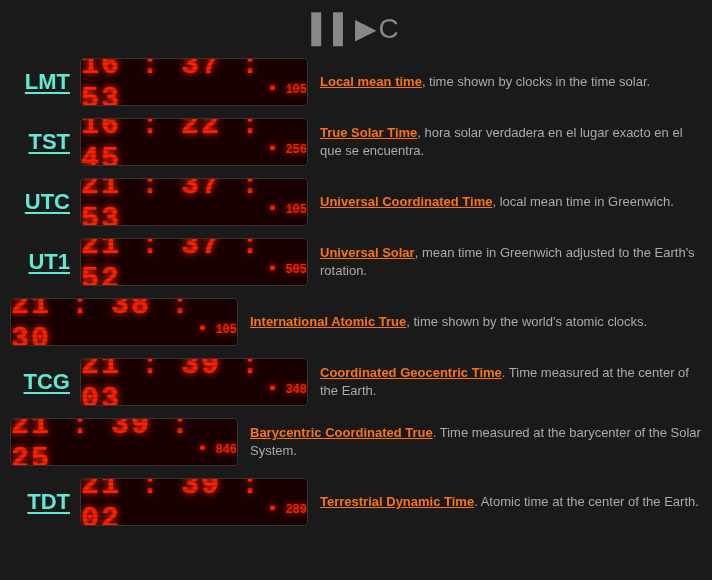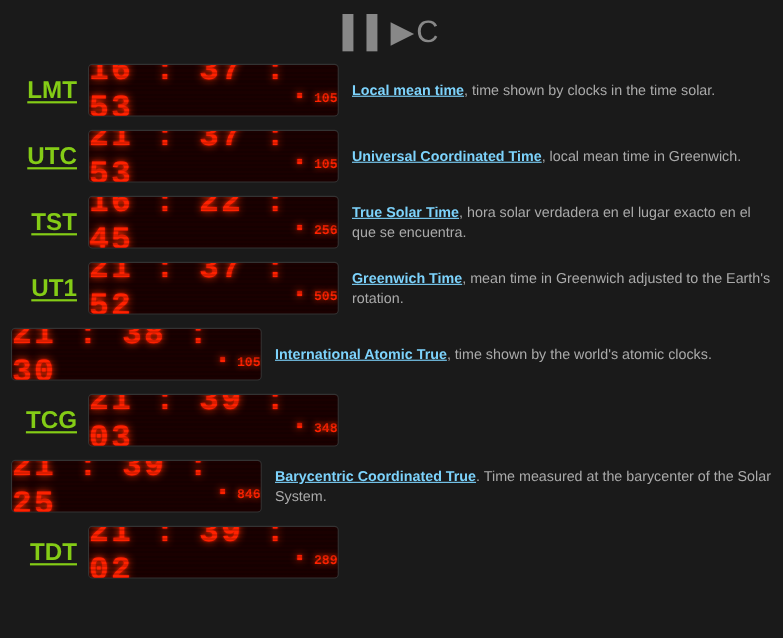--- a/index.html
+++ b/index.html
@@ -34,21 +34,21 @@
       align-items: center;
       margin-bottom: 6px;
       min-height: 54px;
     }
 
     .abbrev {
       width: 70px;
       text-align: right;
       font-size: 22px;
       font-weight: bold;
-      color: #84cc16;
+      color: #5eead4;
       padding-right: 10px;
       text-decoration: underline;
       text-underline-offset: 3px;
       flex-shrink: 0;
     }
 
     .clock-display {
       background: #1a0000;
       border: 1px solid #333;
       border-radius: 4px;
@@ -97,21 +97,21 @@
 
     .description {
       margin-left: 12px;
       font-size: 13px;
       color: #aaa;
       line-height: 1.4;
       flex: 1;
     }
 
     .description a, .desc-link {
-      color: #7dd3fc;
+      color: #f97316;
       font-weight: bold;
       text-decoration: underline;
     }
   </style>
 </head>
 <body>
 
 <div class="header">
   <div class="logo-icon">▌▌▶C</div>
 </div>
@@ -120,71 +120,73 @@
 <div class="time-row">
       <div class="abbrev">LMT</div>
       <div class="clock-display">
         <span class="clock-main">16 : 37 : 53</span>
         <span class="clock-main">.</span>
         <span class="clock-sub">105</span>
       </div>
       <div class="description"><span class="desc-link">Local mean time</span><span>, time shown by clocks in the time solar.</span></div>
     </div>
     <div class="time-row">
+      <div class="abbrev">TST</div>
+      <div class="clock-display">
+        <span class="clock-main">16 : 22 : 45</span>
+        <span class="clock-main">.</span>
+        <span class="clock-sub">256</span>
+      </div>
+      <div class="description"><span class="desc-link">True Solar Time</span><span>, hora solar verdadera en el lugar exacto en el que se encuentra.</span></div>
+    </div>
+    <div class="time-row">
       <div class="abbrev">UTC</div>
       <div class="clock-display">
         <span class="clock-main">21 : 37 : 53</span>
         <span class="clock-main">.</span>
         <span class="clock-sub">105</span>
       </div>
       <div class="description"><span class="desc-link">Universal Coordinated Time</span><span>, local mean time in Greenwich.</span></div>
     </div>
     <div class="time-row">
-      <div class="abbrev">TST</div>
-      <div class="clock-display">
-        <span class="clock-main">16 : 22 : 45</span>
-        <span class="clock-main">.</span>
-        <span class="clock-sub">256</span>
-      </div>
-      <div class="description"><span class="desc-link">True Solar Time</span><span>, hora solar verdadera en el lugar exacto en el que se encuentra.</span></div>
-    </div>
-    <div class="time-row">
       <div class="abbrev">UT1</div>
       <div class="clock-display">
         <span class="clock-main">21 : 37 : 52</span>
         <span class="clock-main">.</span>
         <span class="clock-sub">505</span>
       </div>
-      <div class="description"><span class="desc-link">Greenwich Time</span><span>, mean time in Greenwich adjusted to the Earth's rotation.</span></div>
+      <div class="description"><span class="desc-link">Universal Solar</span><span>, mean time in Greenwich adjusted to the Earth's rotation.</span></div>
     </div>
     <div class="time-row">
       <div class="clock-display">
         <span class="clock-main">21 : 38 : 30</span>
         <span class="clock-main">.</span>
         <span class="clock-sub">105</span>
       </div>
       <div class="description"><span class="desc-link">International Atomic True</span><span>, time shown by the world's atomic clocks.</span></div>
     </div>
     <div class="time-row">
       <div class="abbrev">TCG</div>
       <div class="clock-display">
         <span class="clock-main">21 : 39 : 03</span>
         <span class="clock-main">.</span>
         <span class="clock-sub">348</span>
       </div>
+      <div class="description"><span class="desc-link">Coordinated Geocentric Time</span><span>. Time measured at the center of the Earth.</span></div>
     </div>
     <div class="time-row">
       <div class="clock-display">
         <span class="clock-main">21 : 39 : 25</span>
         <span class="clock-main">.</span>
         <span class="clock-sub">846</span>
       </div>
       <div class="description"><span class="desc-link">Barycentric Coordinated True</span><span>. Time measured at the barycenter of the Solar System.</span></div>
     </div>
     <div class="time-row">
       <div class="abbrev">TDT</div>
       <div class="clock-display">
         <span class="clock-main">21 : 39 : 02</span>
         <span class="clock-main">.</span>
         <span class="clock-sub">289</span>
       </div>
+      <div class="description"><span class="desc-link">Terrestrial Dynamic Time</span><span>. Atomic time at the center of the Earth.</span></div>
     </div>
   </div>
 
 </body></html>

